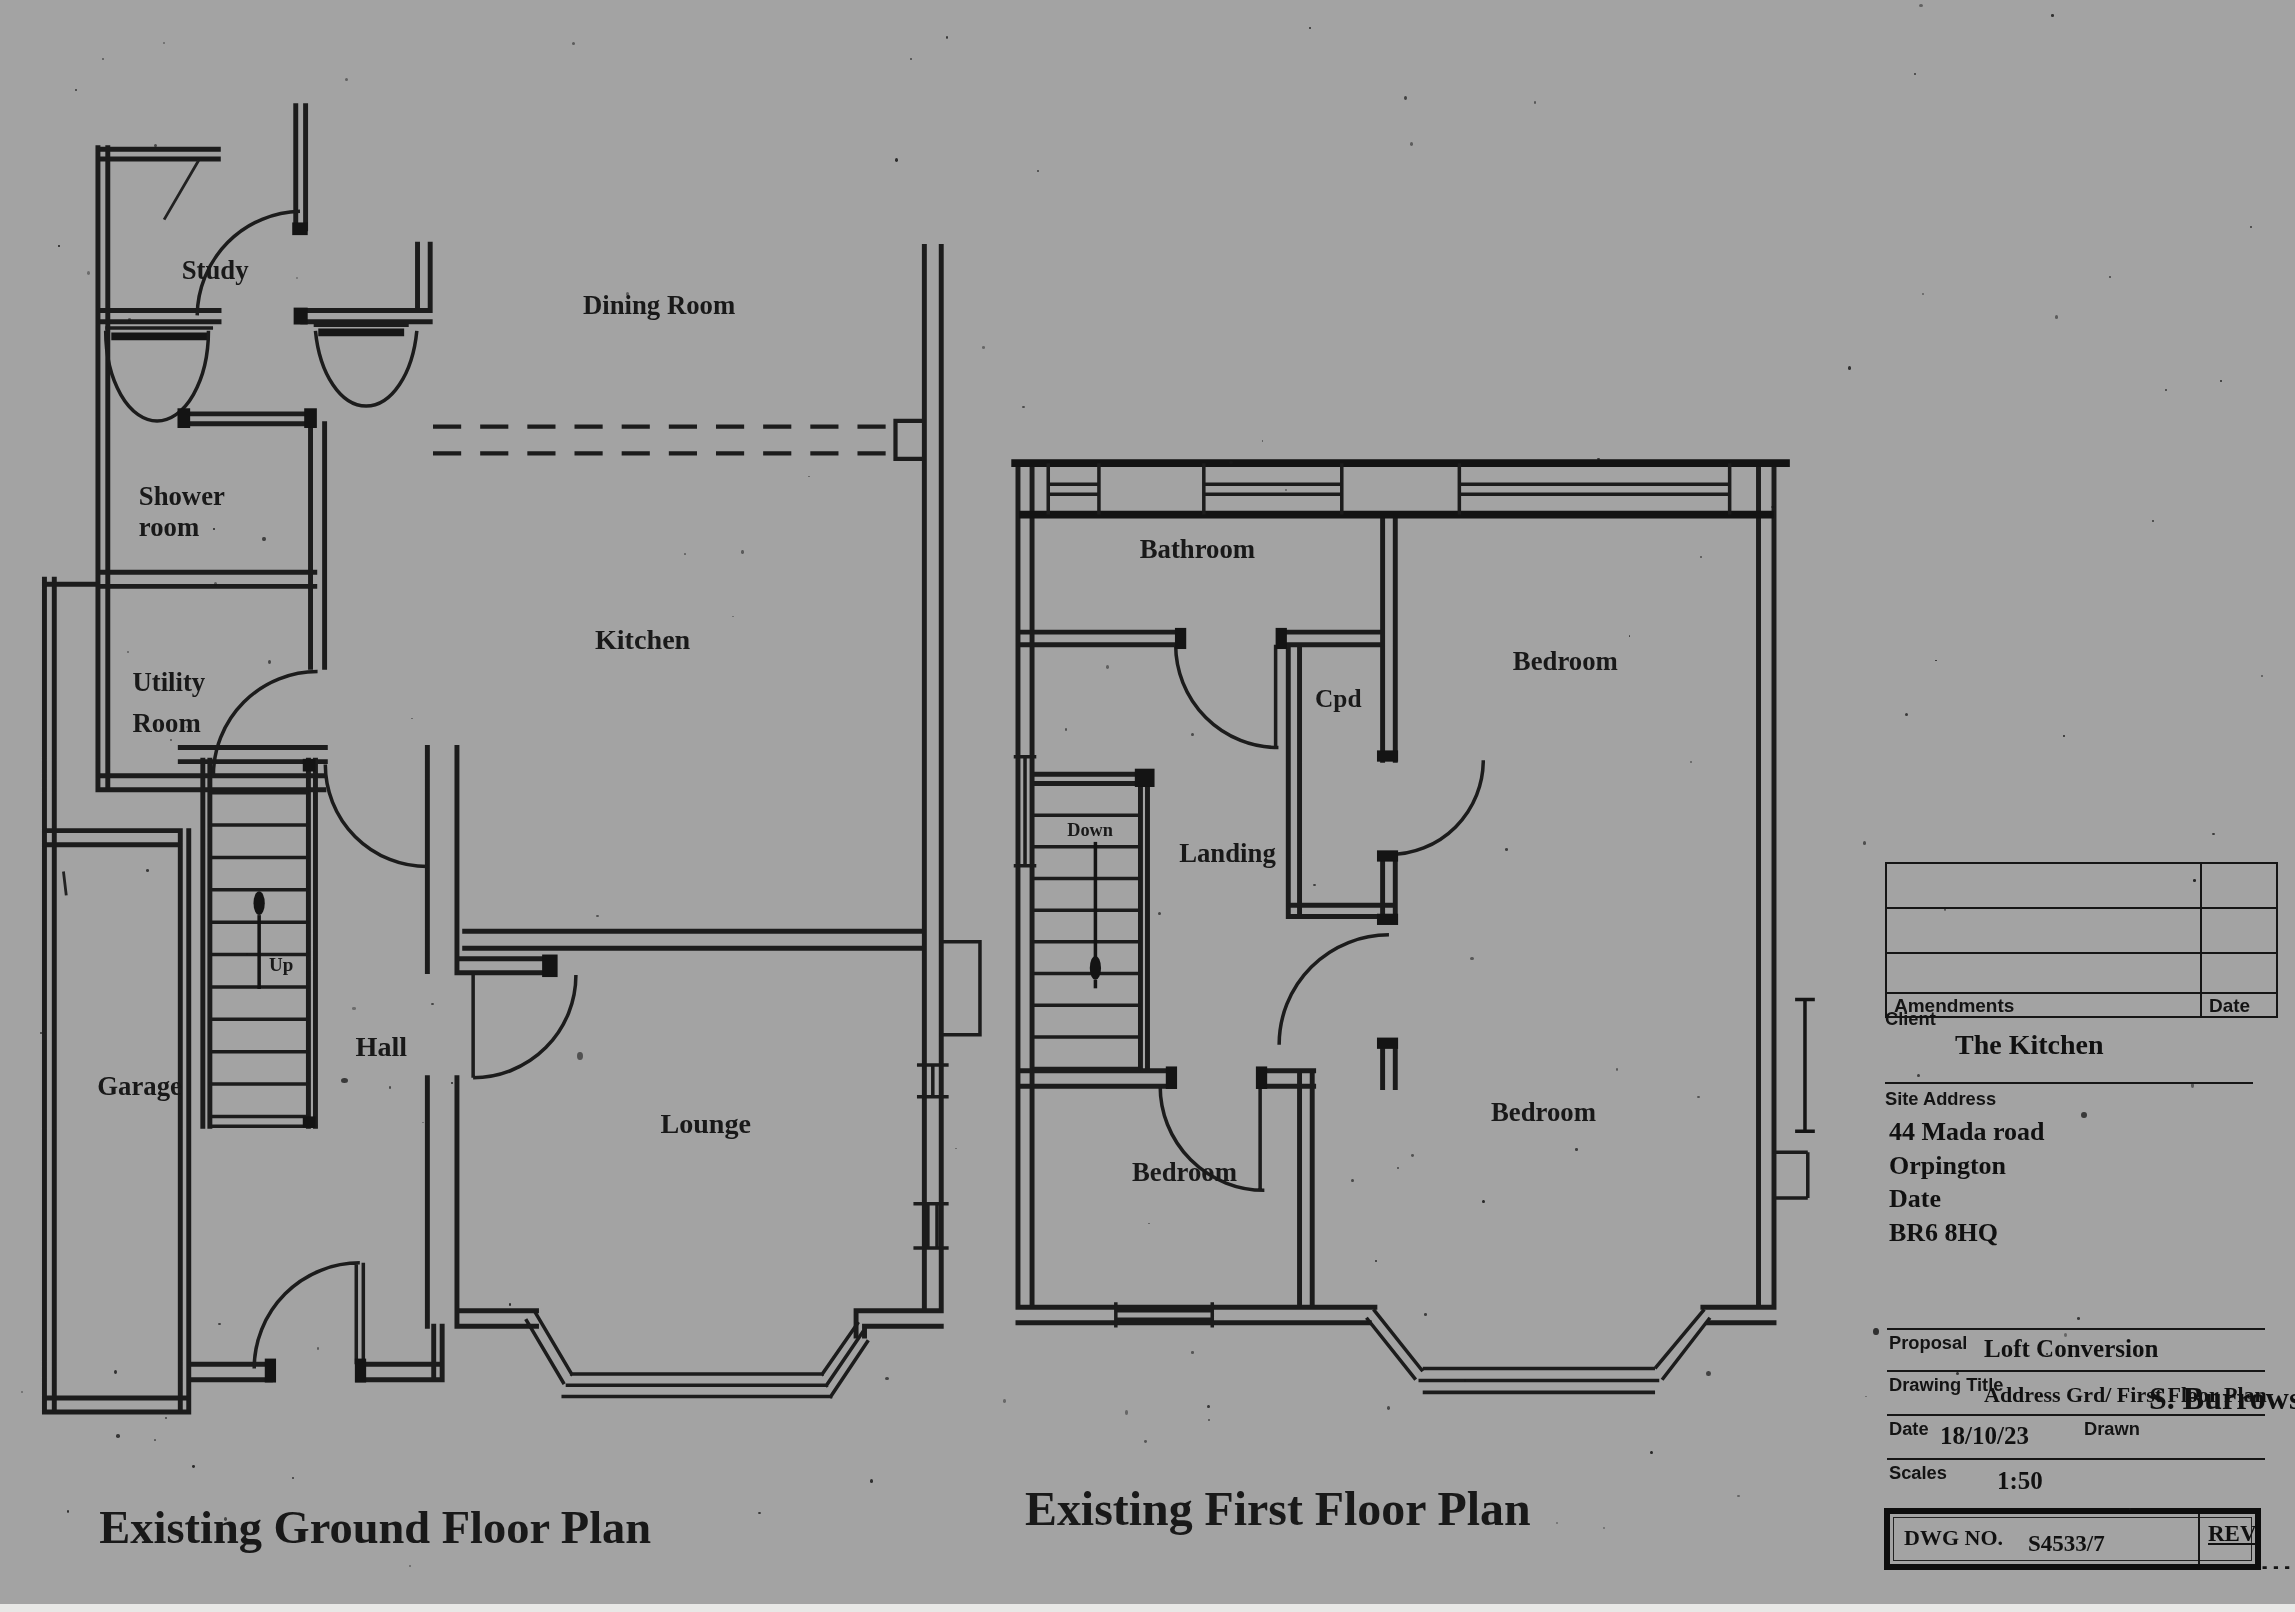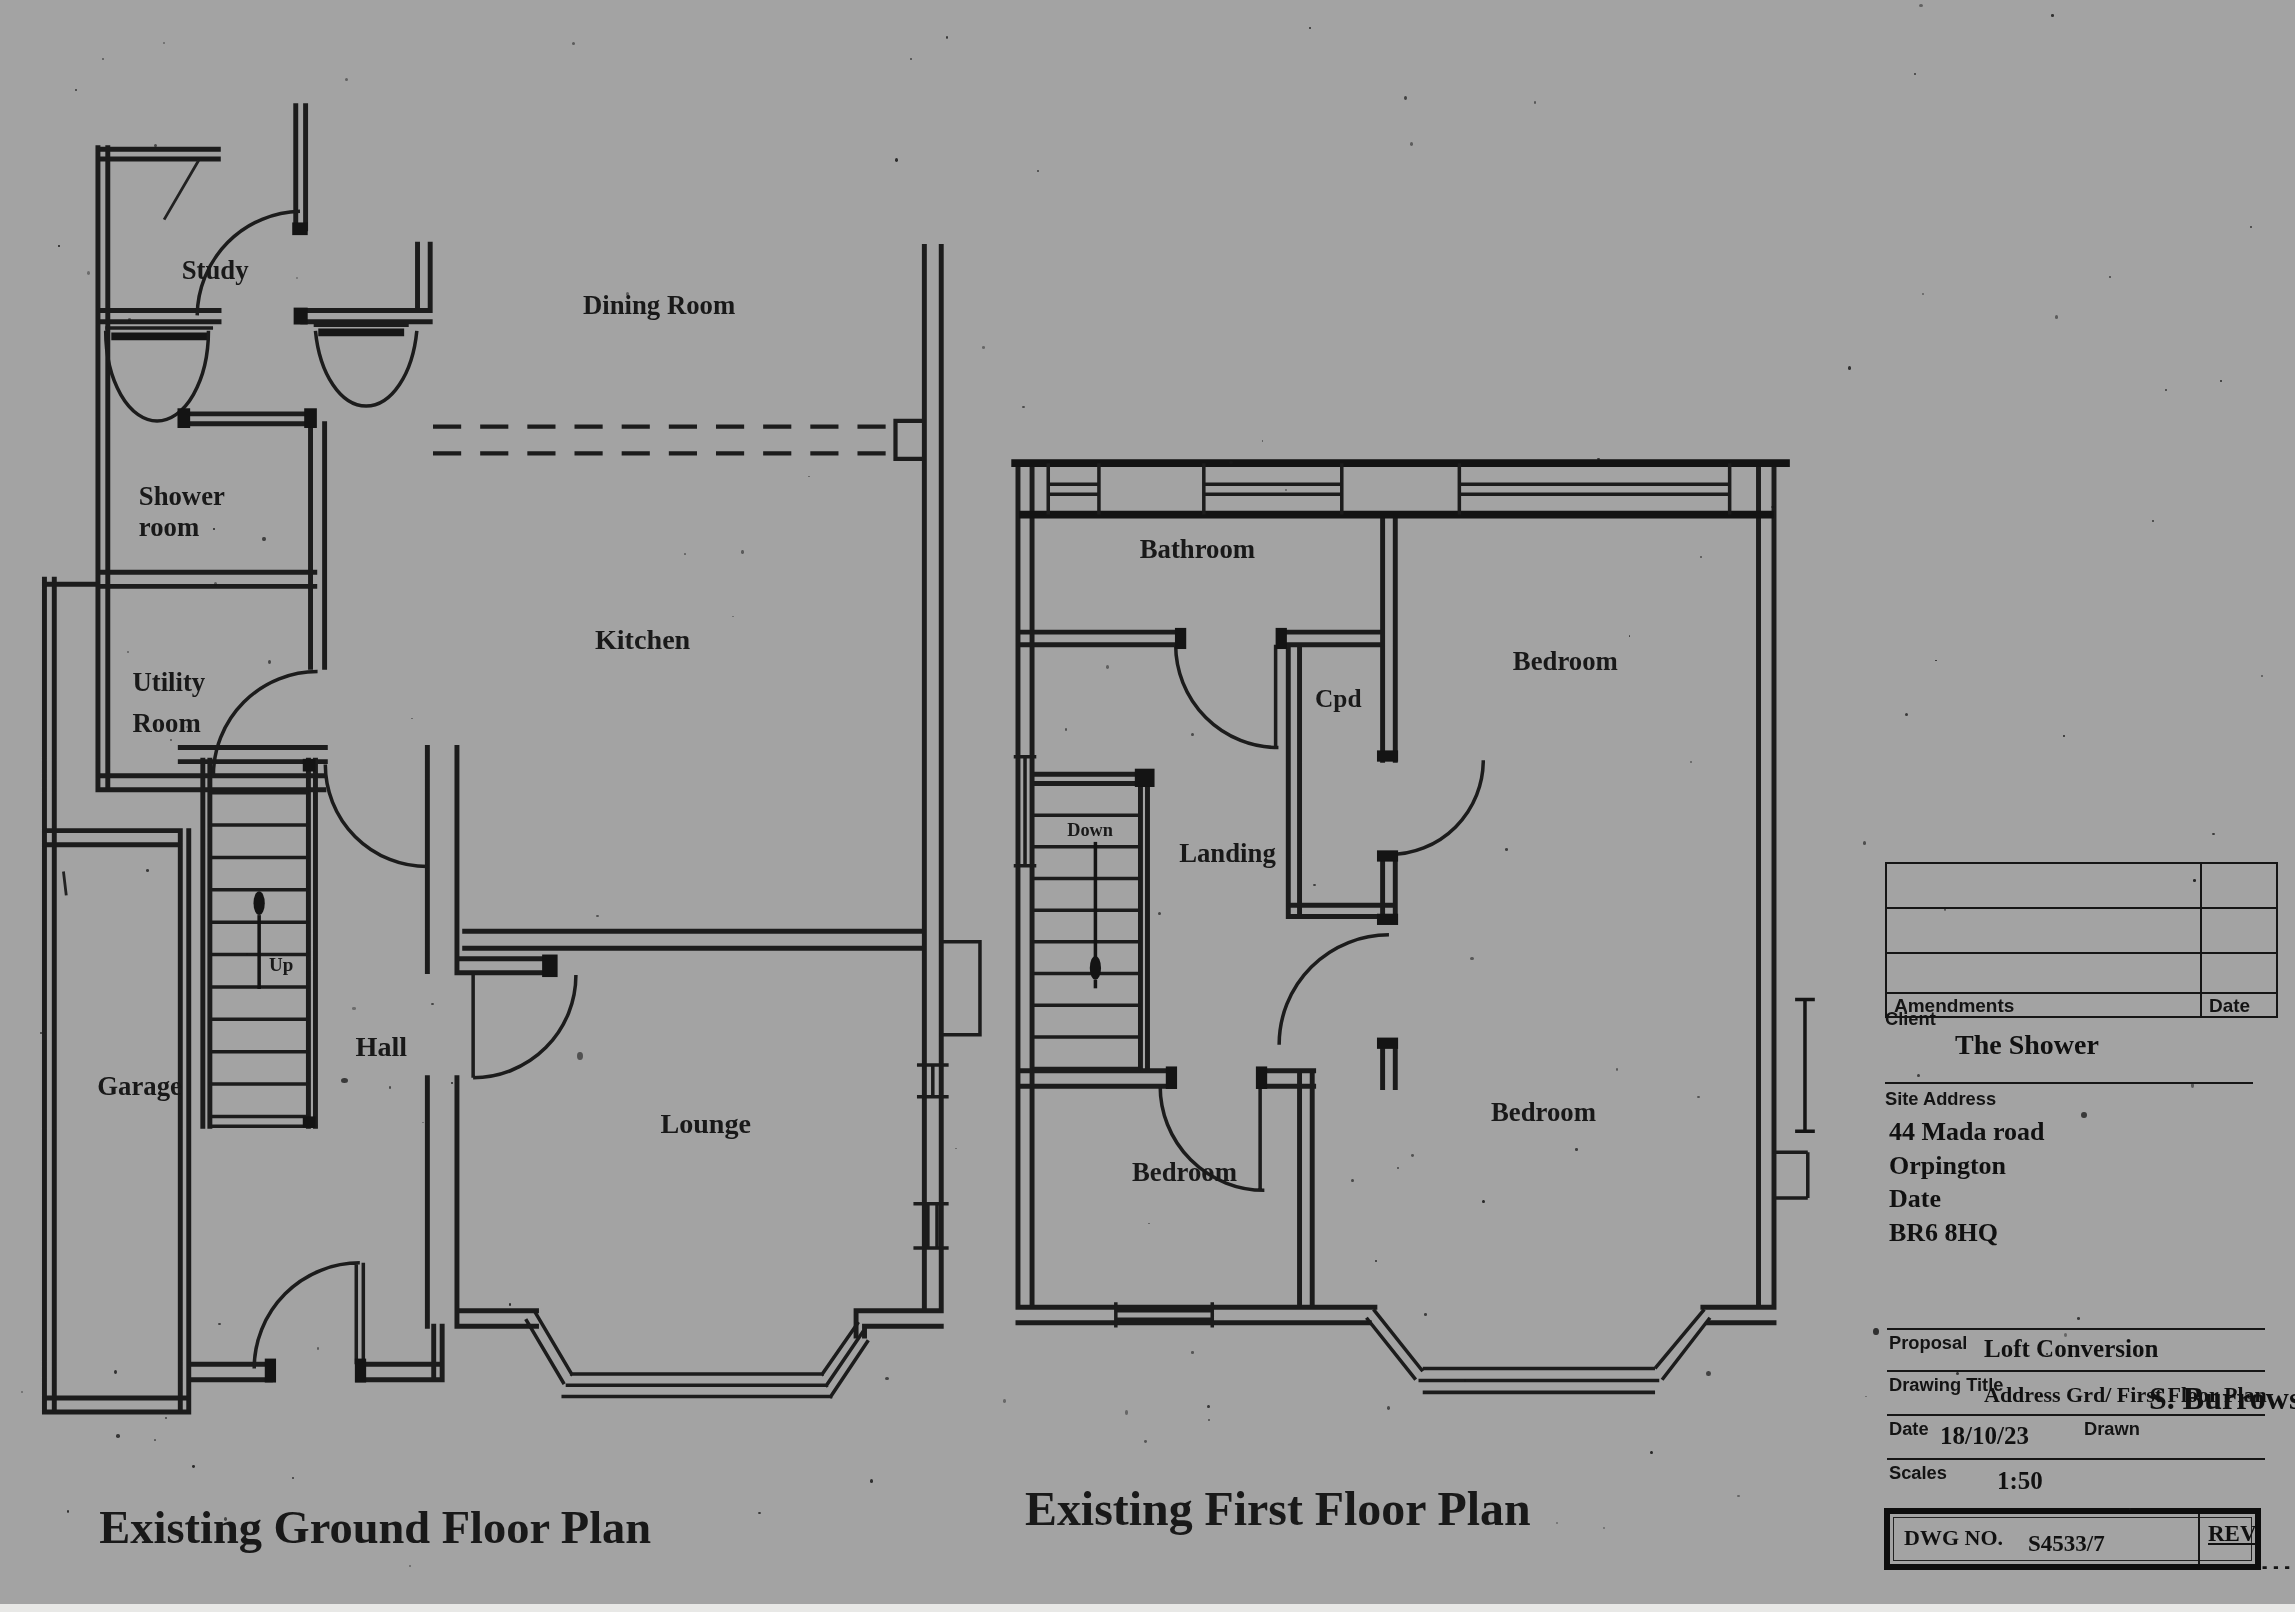--- a/index.html
+++ b/index.html
@@ -214,21 +214,21 @@
   <div id="amend-table">
     <div class="tline" style="top:43px;"></div>
     <div class="tline" style="top:88px;"></div>
     <div class="tline" style="top:128px;"></div>
     <div id="amend-col"></div>
     <div class="tb sans" style="left:7px;top:131px;font-size:19px;">Amendments</div>
     <div class="tb sans" style="left:322px;top:131px;font-size:19px;">Date</div>
   </div>
 
   <div class="tb sans" style="left:1885px;top:1008px;font-size:18.3px;text-align:center;">Client</div>
-  <div class="tb serifb" style="left:1955px;top:1029px;font-size:28px;">The Shower</div>
+  <div class="tb serifb" style="left:1955px;top:1029px;font-size:28px;">The Kitchen</div>
 
   <div class="rule" style="left:1885px;top:1082px;width:368px;"></div>
 
   <div class="tb sans" style="left:1885px;top:1088px;font-size:18.3px;">Site Address</div>
   <div class="tb serifb" style="left:1889px;top:1117px;font-size:26px;">44 Mada road</div>
   <div class="tb serifb" style="left:1889px;top:1151px;font-size:26px;">Orpington</div>
   <div class="tb serifb" style="left:1889px;top:1184px;font-size:26px;">Date</div>
   <div class="tb serifb" style="left:1889px;top:1218px;font-size:26px;">BR6 8HQ</div>
 
   <div class="rule" style="left:1887px;top:1328px;width:378px;"></div>

